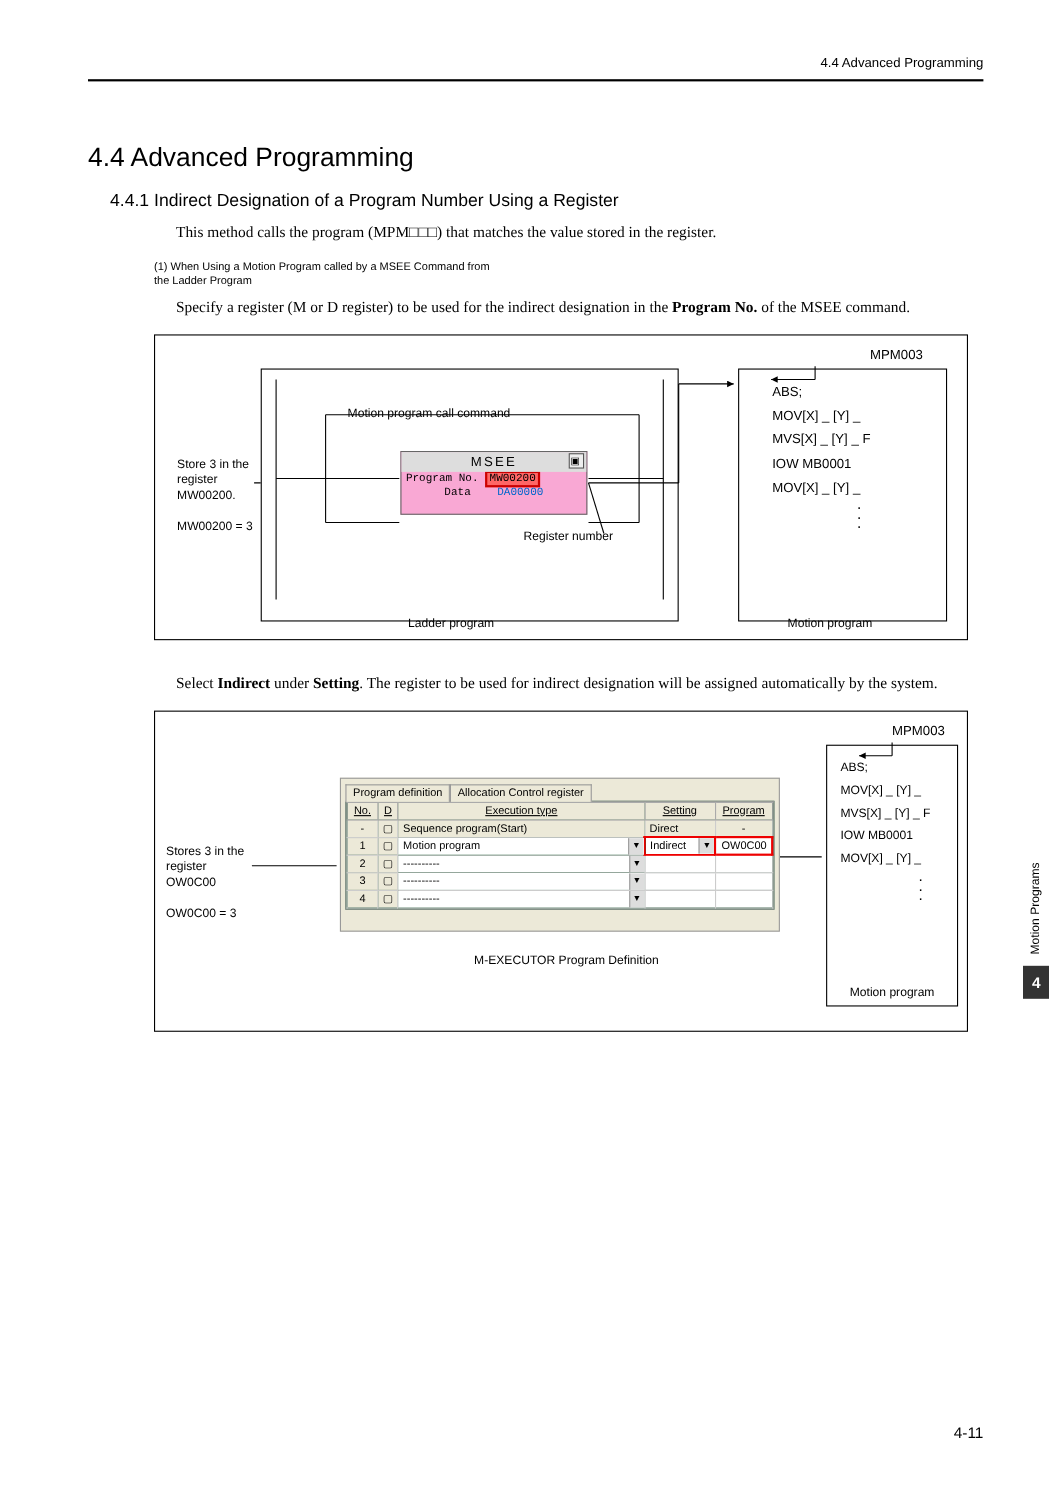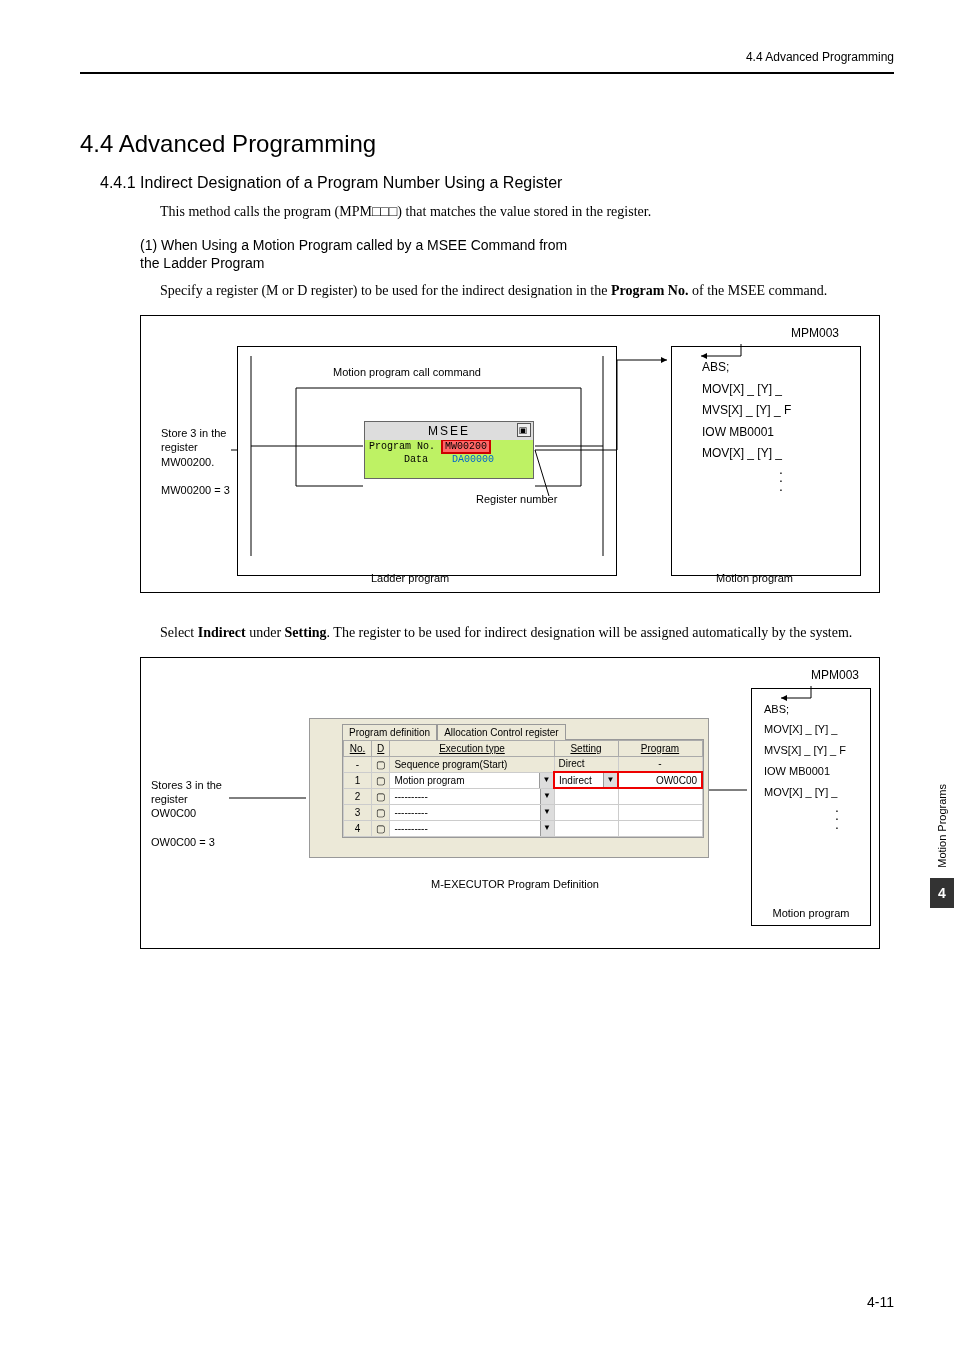--- a/index.html
+++ b/index.html
@@ -32,61 +32,60 @@
     margin-bottom: 10px;
   }
   .body-p {
     font-family: "Times New Roman", serif;
     font-size: 14px;
     margin-left: 80px;
     margin-bottom: 14px;
     line-height: 1.4;
   }
   .h3 {
-    font-size: 14px;
+    font-size: 10px;
     font-weight: normal;
     margin-left: 60px;
     margin-bottom: 8px;
     line-height: 1.35;
   }
   .body-p strong { font-weight: bold; }
 
   
   .fig { border: 1px solid #000; margin-left: 60px; margin-right: 0; margin-bottom: 30px; position: relative; }
   .fig1 { height: 278px; width: 740px; }
   .ladder-box { position:absolute; border:1px solid #000; left:96px; top:30px; width:380px; height:230px; }
   .motion-box1 { position:absolute; border:1px solid #000; left:530px; top:30px; width:190px; height:230px; }
   .mpm-lbl { position:absolute; top:10px; right:40px; font-size:12px; }
   .store-lbl { position:absolute; left:20px; top:110px; width:72px; font-size:11px; line-height:1.3; }
-  .callcmd-lbl { position:absolute; left:175px; top:50px; font-size:11px;margin-left:17px; }
+  .callcmd-lbl { position:absolute; left:175px; top:65px; font-size:11px; }
   .reg-lbl { position:absolute; left:335px; top:177px; font-size:11px;}
   .ladderprog-lbl { position:absolute; left:230px; bottom:8px; font-size:11px;}
   .motionprog-lbl { position:absolute; left:575px; bottom:8px; font-size:11px;}
   .msee-block {
     position:absolute; left:223px; top:105px; width:170px; height:58px;
-    border:1px solid #666; background:#bef264;
+    border:1px solid #666; background:#f9a8d4;
     font-family: "Courier New", monospace; font-size:12px;
   }
   .msee-title { background:#ddd; display:flex; justify-content:center; align-items:center; height:18px; position:relative; font-family: Arial; letter-spacing:2px;}
   .msee-title .icon { position:absolute; right:2px; top:1px; width:14px; height:14px; border:1px solid #555; background:#eee; font-size:9px; line-height:12px; text-align:center; }
   .msee-row { padding:1px 4px; font-size:10px; }
   .msee-row .highlight { background:#f66; color:#000; padding:0 2px; border:2px solid #c00;}
   .code-list { font-size:12px; line-height:1.8; text-align:left; padding-left:30px; padding-top:10px;}
   .dots { text-align:center; letter-spacing:0; line-height:0.6; font-size:14px;}
 
   
   svg.arrows { position:absolute; left:0; top:0; pointer-events:none; }
 
   
   .fig2 { height: 292px; width: 740px; }
   .mex-panel {
     position:absolute; left:168px; top:60px; width:400px; height:140px;
     background:#ece9d8; border:1px solid #999; font-size:11px;
     font-family: Tahoma, Arial, sans-serif;
-    padding-left: 28px;
   }
   .tabrow { display:flex; padding:4px 4px 0 4px; }
   .tab { background:#ece9d8; border:1px solid #999; border-bottom:none; padding:2px 6px; margin-right:0px; font-size:10px; position:relative; top:1px;}
   .tab.active { background:#ece9d8; z-index:2;}
   .tab.inactive { background:#ece9d8; }
   .grid { background:#14532d; border:1px solid #999; margin:0 4px 4px 4px;}
   .grid table { border-collapse:collapse; width:100%; font-size:10px; }
   .grid th { background:#ece9d8; border:1px solid #aaa; padding:2px 4px; font-weight:normal; text-decoration:underline;}
   .grid td { border:1px solid #ccc; padding:1px 4px; background:#fff; height:16px;}
   .grid td.gray { background:#ece9d8;}
@@ -229,21 +228,21 @@
         <div class="tab inactive">Allocation Control register</div>
       </div>
       <div class="grid">
         <table>
           <tbody>
               <tr>
             <th style="width:28px;">No.</th>
             <th style="width:18px;">D</th>
             <th>Execution type</th>
             <th style="width:64px;">Setting</th>
-            <th style="width:84px;">Program</th>
+            <th style="width:52px;">Program</th>
           </tr>
           <tr>
             <td class="gray" style="text-align:center;">-</td>
             <td class="gray" style="text-align:center;">▢</td>
             <td class="gray">Sequence program(Start)</td>
             <td class="gray">Direct</td>
             <td class="gray" style="text-align:center;">-</td>
           </tr>
           <tr>
             <td class="gray" style="text-align:center;">1</td>

